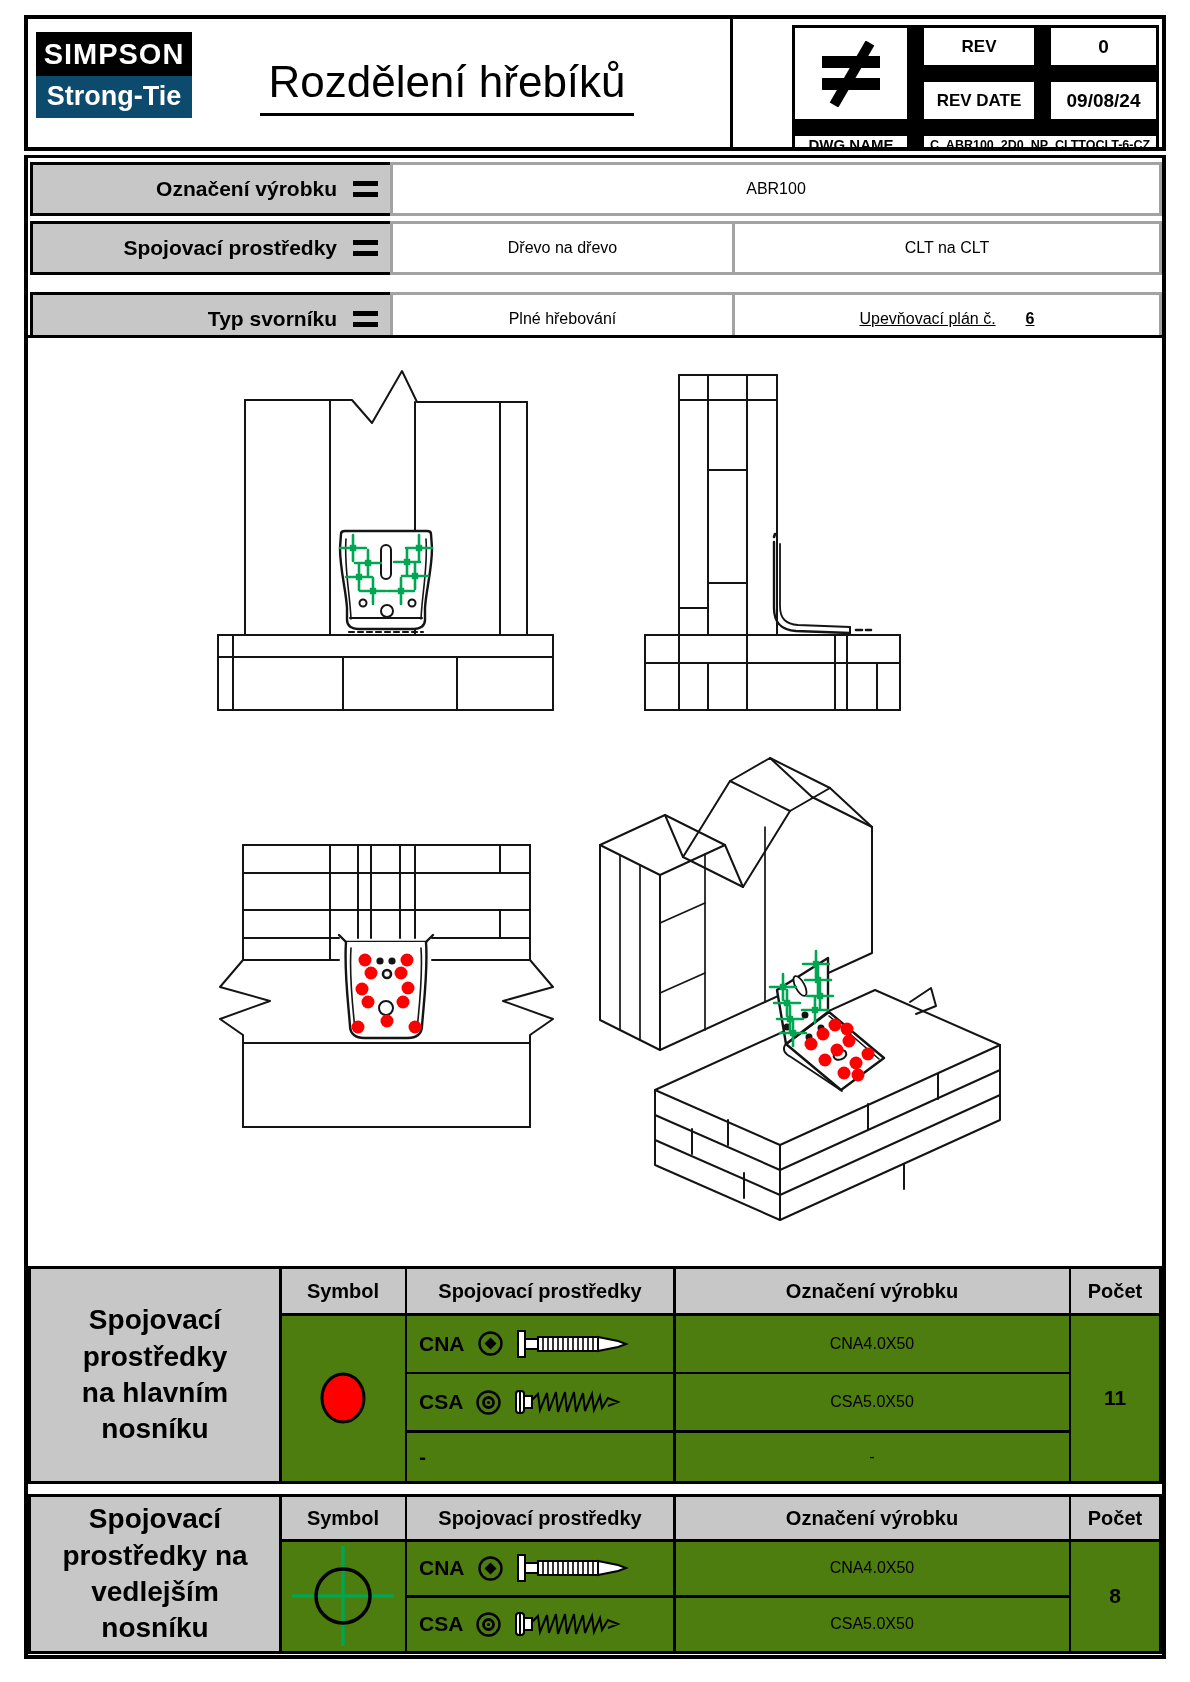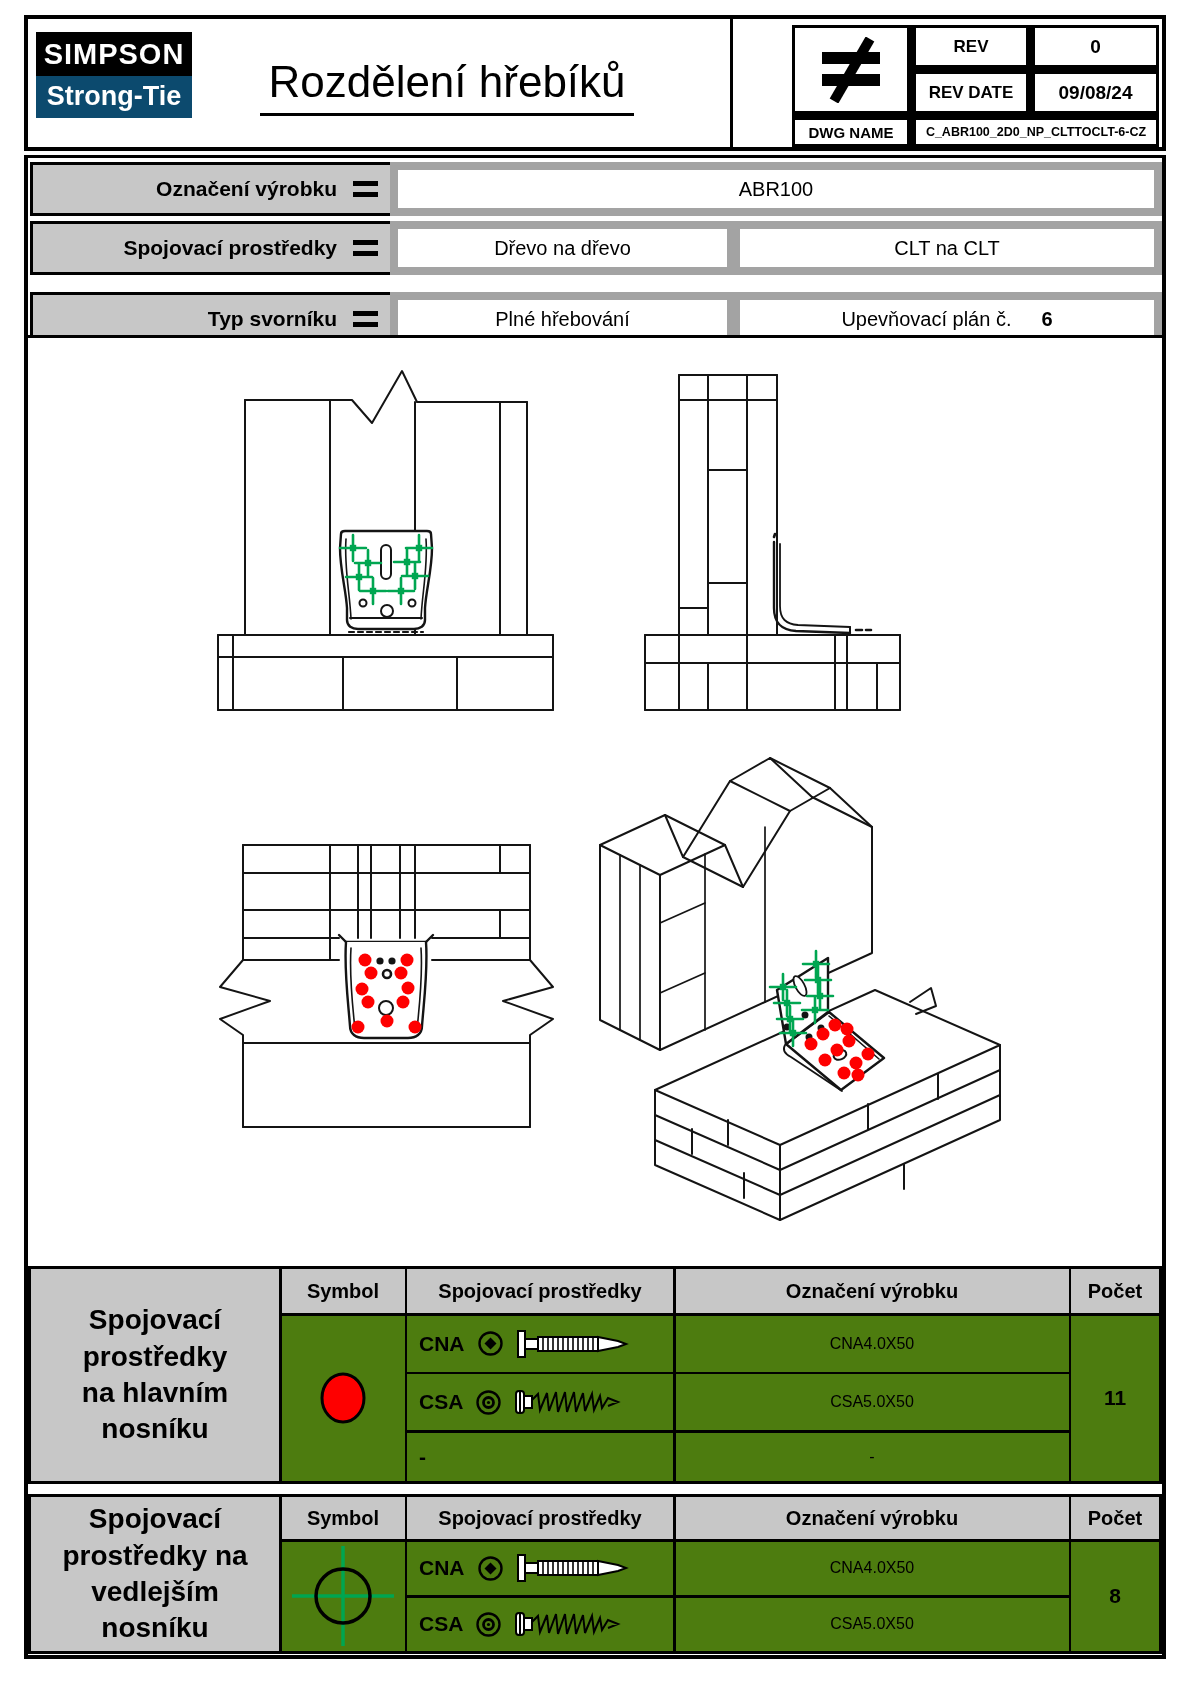--- a/index.html
+++ b/index.html
@@ -12,37 +12,37 @@
   .logo-top{background:#000;color:#fff;font-weight:bold;font-size:29px;letter-spacing:1px;
             text-align:center;padding:6px 0 5px 0;}
   .logo-bot{background:#0c4a6e;color:#fff;font-weight:bold;font-size:27px;
             text-align:center;padding:5px 0 6px 0;}
   .title-wrap{position:absolute;left:154px;top:28px;width:530px;height:78px;
               display:flex;align-items:center;justify-content:center;}
   .title{font-size:44px;border-bottom:3px solid #000;padding:0 8px 6px 8px;white-space:nowrap;}
   .hsep-v{position:absolute;left:702px;top:0;width:3px;height:128px;background:#000;}
   .revgrid{position:absolute;left:764px;top:6px;width:367px;height:122px;
            display:grid;grid-template-columns:112px 110px 1fr;grid-template-rows:37px 37px 1fr;
-           gap:9px;background:#000;border:3px solid #000;box-sizing:border-box;}
+           gap:17px;background:#000;border:3px solid #000;box-sizing:border-box;}
   .revgrid .cell{background:#fff;display:flex;align-items:center;justify-content:center;}
   .revgrid .lab{font-weight:bold;font-size:17px;}
   .revgrid .val{font-weight:bold;font-size:19px;}
   .revgrid .neq{grid-row:1/3;}
   .revgrid .dwg{grid-column:1;font-size:15px;}
   .revgrid .dwgv{grid-column:2/4;font-size:12.5px;font-weight:bold;letter-spacing:0;}
   .header-sep{position:absolute;left:-4px;right:-4px;top:128px;height:4px;
               border-top:4px solid #000;border-bottom:3px solid #000;background:#fff;}
   
   .inforow{position:absolute;left:2px;right:0;height:54px;display:flex;box-sizing:border-box;}
   .inforow .ilabel{width:363px;background:#c7c7c7;border:3px solid #000;box-sizing:border-box;
                    display:flex;align-items:center;justify-content:flex-end;
                    gap:16px;padding-right:12px;font-weight:bold;font-size:21px;}
   .eq{width:25px;height:16px;border-top:5.5px solid #000;border-bottom:5.5px solid #000;box-sizing:border-box;}
-  .inforow .ival{border:8px solid #a3a3a3;box-sizing:border-box;margin-left:-3px;background:#fff;
-                 display:flex;align-items:center;justify-content:center;font-size:20px;}
+  .inforow .ival{border:3px solid #a3a3a3;box-sizing:border-box;margin-left:-3px;background:#fff;
+                 display:flex;align-items:center;justify-content:center;font-size:16px;}
   .ival.grow{flex:1;}
   .ival.mid{width:345px;}
   .plan{display:flex;align-items:center;gap:30px;}
   
   .draw-area{position:absolute;left:0;top:316px;width:1134px;height:931px;
              border-top:3.5px solid #000;box-sizing:border-box;background:#fff;}
   
   .ftable{position:absolute;left:0;right:0;display:grid;
           grid-template-columns:248px 123px 266px 393px 1fr;
           gap:2.5px;background:#000;border:3.5px solid #000;box-sizing:border-box;}
@@ -102,21 +102,21 @@
         </div>
     <div class="ival mid">Dřevo na dřevo</div>
     <div class="ival grow" style="margin-left:-3px;">CLT na CLT</div>
   </div>
   <div class="inforow" style="top:260px;margin-top:13px;">
     <div class="ilabel">
           <span>Typ svorníku</span>
           <span class="eq"></span>
         </div>
     <div class="ival mid">Plné hřebování</div>
-    <div class="ival grow" style="margin-left:-3px;">
+    <div class="ival grow" style="margin-left:-3px;text-decoration:underline;">
       <span class="plan">
             <span>Upevňovací plán č.</span>
             <span style="font-weight:bold;">6</span>
           </span>
     </div>
   </div>
 
   <div class="draw-area">
     <svg width="1134" height="927" viewBox="0 0 1134 927" stroke-linejoin="round" stroke-linecap="round">
 

